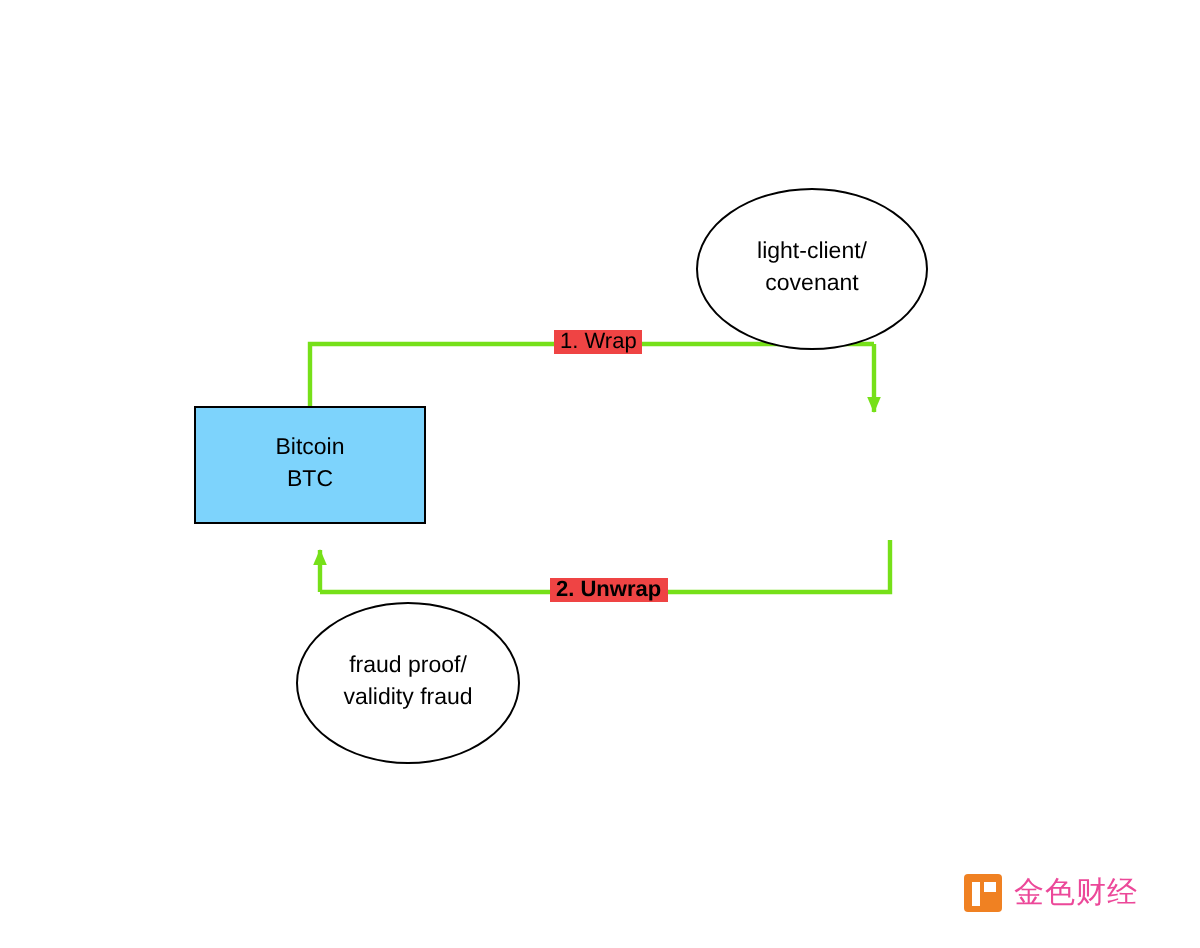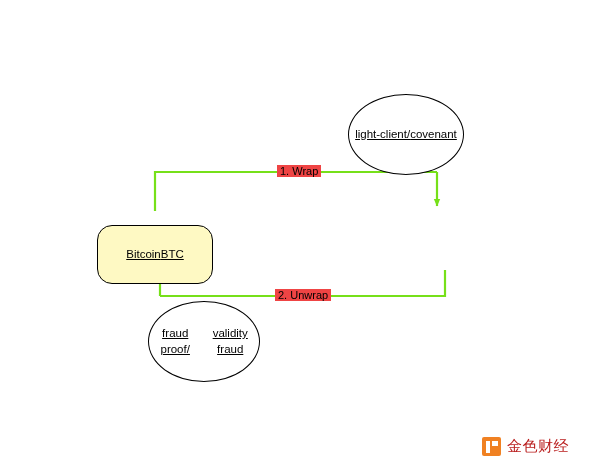--- a/index.html
+++ b/index.html
@@ -15,39 +15,37 @@
   }
   #canvas {
     position: relative;
     width: 600px;
     height: 474px;
   }
   .node {
     position: absolute;
     box-sizing: border-box;
     display: flex;
-    flex-direction: row;
+    flex-direction: column;
     align-items: center;
     justify-content: center;
     text-align: center;
     line-height: 1.32;
-    text-decoration: underline;
   }
   .rect-node {
     border: 1px solid #000000;
     font-size: 11.5px;
     color: #000000;
   }
   #node-bitcoin {
     left: 97px;
-    top: 225px;
+    top: 203px;
     width: 116px;
     height: 59px;
-    background: #fef9c3;
-    border-radius: 15px;
+    background: #7dd3fc;
   }
   #node-xchain {
     left: 387px;
     top: 211px;
     width: 116px;
     height: 59px;
     background: #c07cab;
   }
   .ellipse-node {
     border: 1px solid #000000;
@@ -77,20 +75,21 @@
     padding: 0 3px;
     white-space: nowrap;
   }
   #label-wrap {
     left: 277px;
     top: 165px;
   }
   #label-unwrap {
     left: 275px;
     top: 289px;
+    font-weight: bold;
   }
   svg.edges {
     position: absolute;
     left: 0;
     top: 0;
     width: 600px;
     height: 474px;
   }
   
   #watermark {
@@ -121,21 +120,21 @@
     content: "";
     position: absolute;
     left: 10px;
     top: 3.5px;
     width: 5.5px;
     height: 5.5px;
     background: #ffffff;
   }
   #watermark .wm-text {
     font-size: 15px;
-    color: #b91c1c;
+    color: #ec4899;
     letter-spacing: 0.5px;
     font-family: "DejaVu Sans", sans-serif;
   }
 </style>
 </head>
 <body>
 
 <div id="canvas">
 
   <svg class="edges" viewBox="0 0 600 474">

